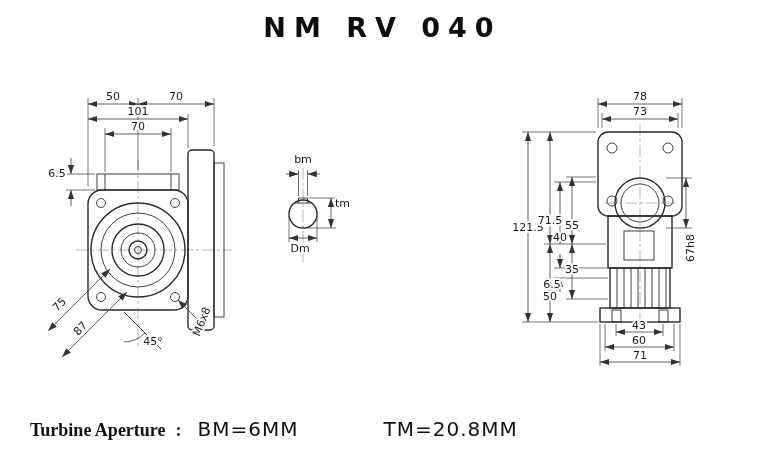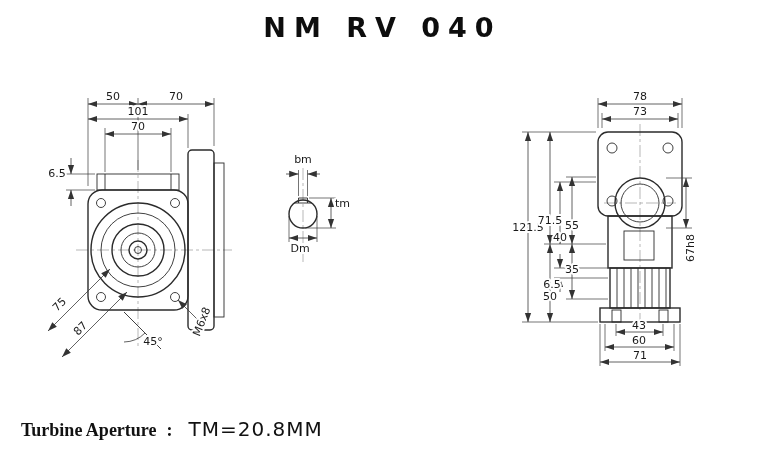--- a/index.html
+++ b/index.html
@@ -13,25 +13,25 @@
   .ol{fill:none;stroke:#2b2b2b;stroke-width:1.4;}
   .ol2{fill:none;stroke:#2b2b2b;stroke-width:0.9;}
   .dim{stroke:#3a3a3a;stroke-width:0.8;fill:none;}
   .ext{stroke:#3a3a3a;stroke-width:0.7;}
   .cl{stroke:#999;stroke-width:0.7;stroke-dasharray:12 3 3 3;fill:none;}
   .arr2{marker-start:url(#arw);marker-end:url(#arw);}
   .arrE{marker-end:url(#arw);}
   svg text{font-family:"DejaVu Sans",sans-serif;font-size:11px;fill:#1a1a1a;}
   .halo{paint-order:stroke;stroke:#ffffff;stroke-width:4px;stroke-linejoin:round;}
   
-  .footer{position:absolute;left:21px;top:417px;display:flex;align-items:baseline;white-space:nowrap;}
+  .footer{position:absolute;left:30px;top:417px;display:flex;align-items:baseline;white-space:nowrap;}
   .footer .label{font-family:"Liberation Serif",serif;font-weight:bold;font-size:18px;}
   .footer .colon{font-family:"Liberation Serif",serif;font-weight:bold;font-size:18px;margin:0 16px 0 10px;}
   .footer .dimval{font-size:20px;letter-spacing:1px;margin-right:44px;font-family:"DejaVu Sans",sans-serif;}
-  .footer .dimval.last{margin-right:0;}
+  .footer .dimval.last{margin-right:0;margin-left:41px;}
 </style>
 </head>
 <body>
 
 <div class="page">
 
   <div class="title">NM RV 040</div>
 
   <svg class="drawing" width="765" height="458" viewBox="0 0 765 458" xmlns="http://www.w3.org/2000/svg">
     <defs>
@@ -201,16 +201,17 @@
       <text class="halo" x="694" y="262" transform="rotate(-90 694 262)" text-anchor="start">67h8</text>
       <text class="halo" x="639" y="329" text-anchor="middle">43</text>
       <text class="halo" x="639" y="344" text-anchor="middle">60</text>
       <text class="halo" x="640" y="359" text-anchor="middle">71</text>
     </g>
   </svg>
 
   <div class="footer">
     <span class="label">Turbine Aperture</span>
     <span class="colon">:</span>
+    <span class="dimval">BM=6MM</span>
     <span class="dimval last">TM=20.8MM</span>
   </div>
 
 </div>
 
 </body></html>

